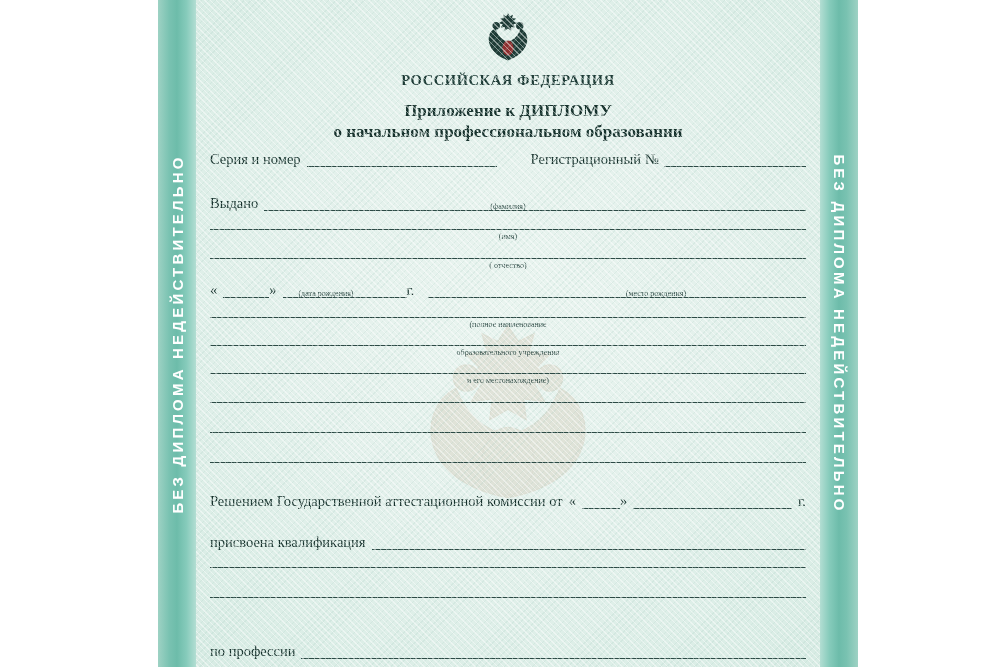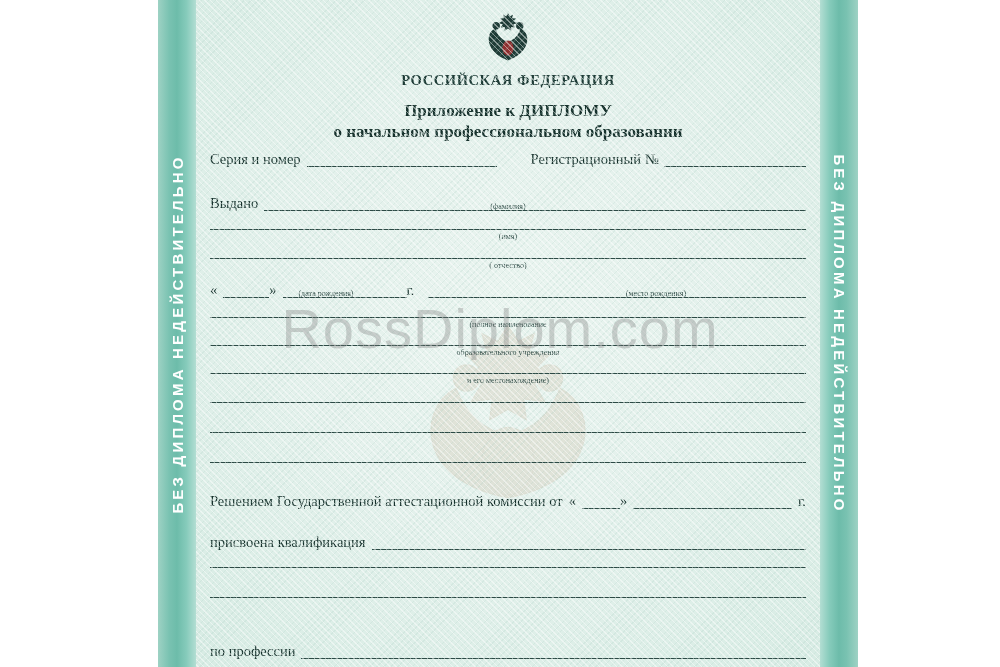--- a/index.html
+++ b/index.html
@@ -306,15 +306,14 @@
     </div>
   </div>
 
   <div class="band left">
     <span class="band-text">БЕЗ ДИПЛОМА НЕДЕЙСТВИТЕЛЬНО</span>
   </div>
   <div class="band right">
     <span class="band-text">БЕЗ ДИПЛОМА НЕДЕЙСТВИТЕЛЬНО</span>
   </div>
 
-  <div class="site-watermark">RossDiplom.com</div>
 
 </div>
 
 </body></html>

